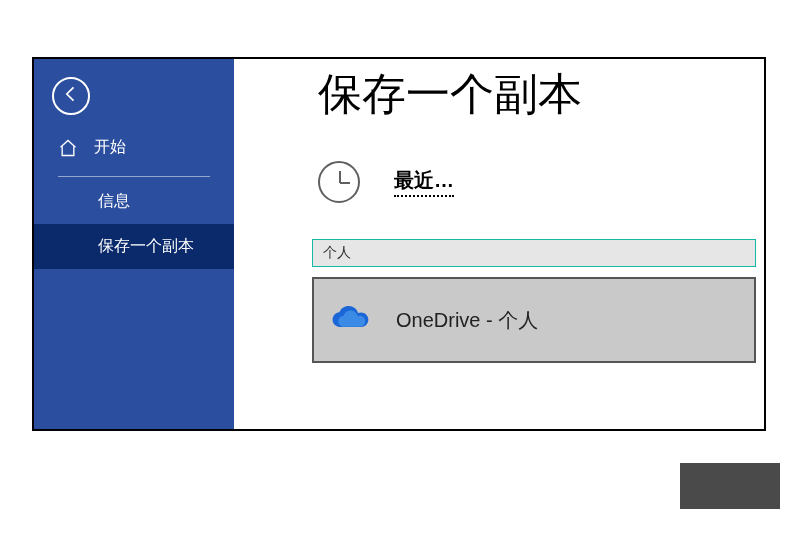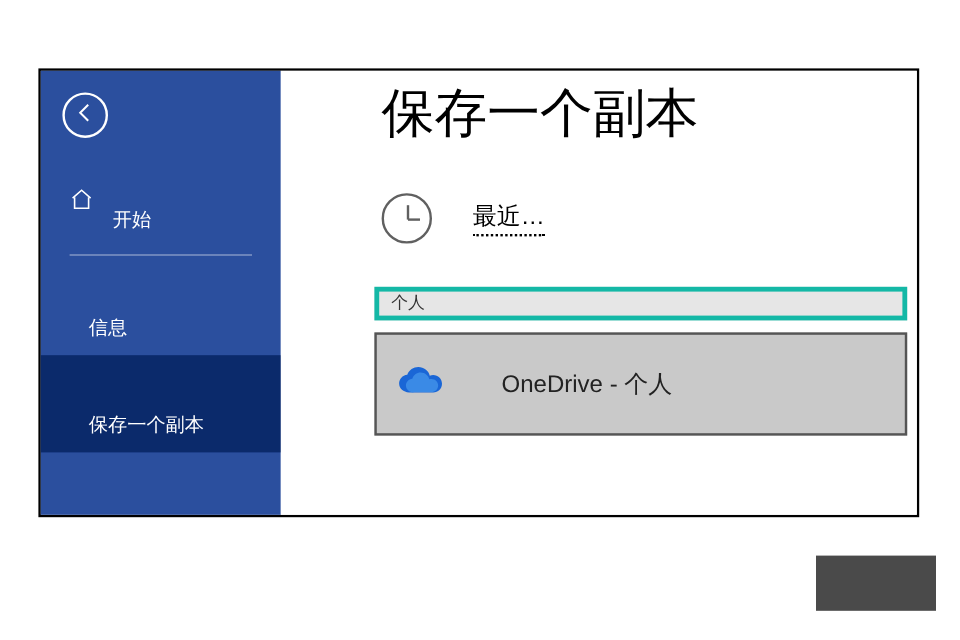--- a/index.html
+++ b/index.html
@@ -31,27 +31,27 @@
   }
   .back-btn svg { width: 20px; height: 20px; }
   .side-item {
     display: flex;
     align-items: center;
     padding: 12px 18px 12px 24px;
     font-size: 16px;
     cursor: pointer;
   }
   .side-item .ic { width: 20px; height: 20px; margin-right: 16px; display:flex; align-items:center; justify-content:center; }
-  .side-item .lbl { white-space: nowrap; margin-top: 36px; }
+  .side-item .lbl { white-space: nowrap; }
   .side-sep {
     height: 1px;
     background: rgba(255,255,255,0.5);
     margin: 6px 24px 2px 24px;
   }
-  .side-item.sub { padding-left: 40px; }
+  .side-item.sub { padding-left: 64px; }
   .side-item.active { background: #0b2a6b; }
   .main {
     flex: 1;
     position: relative;
     background: #fff;
     padding: 0;
   }
   .page-title {
     position: absolute;
     left: 84px; top: 6px;
@@ -75,45 +75,46 @@
     content: ""; position: absolute; background: #606060;
   }
   .clock::before { width: 2px; height: 12px; left: 19px; top: 8px; }
   .clock::after  { width: 10px; height: 2px; left: 20px; top: 19px; }
   .recent-label {
     margin-left: 34px;
     font-size: 20px;
     color: #000;
     border-bottom: 2px dotted #000;
     padding-bottom: 1px;
+    font-weight: bold;
   }
   .section-header {
     position: absolute;
     left: 78px; right: 8px; top: 180px;
     height: 28px;
     background: #e6e6e6;
-    border: 4px solid #14b8a6;
+    border: 1px solid #14b8a6;
     display: flex; align-items: center;
     padding-left: 10px;
     font-size: 14px;
     color: #333;
   }
   .location-item {
     position: absolute;
     left: 78px; right: 8px; top: 218px;
     height: 86px;
     background: #c9c9c9;
     border: 2px solid #555;
     display: flex; align-items: center;
     padding-left: 14px;
     cursor: pointer;
   }
   .onedrive-icon { width: 44px; height: 30px; display:flex; align-items:center; justify-content:center; }
   .location-label {
-    margin-left: 46px;
+    margin-left: 24px;
     font-size: 20px;
     color: #222;
   }
   .corner {
     position: absolute;
     right: 20px; bottom: 24px;
     width: 100px; height: 46px;
     background: #4a4a4a;
   }
 </style>

